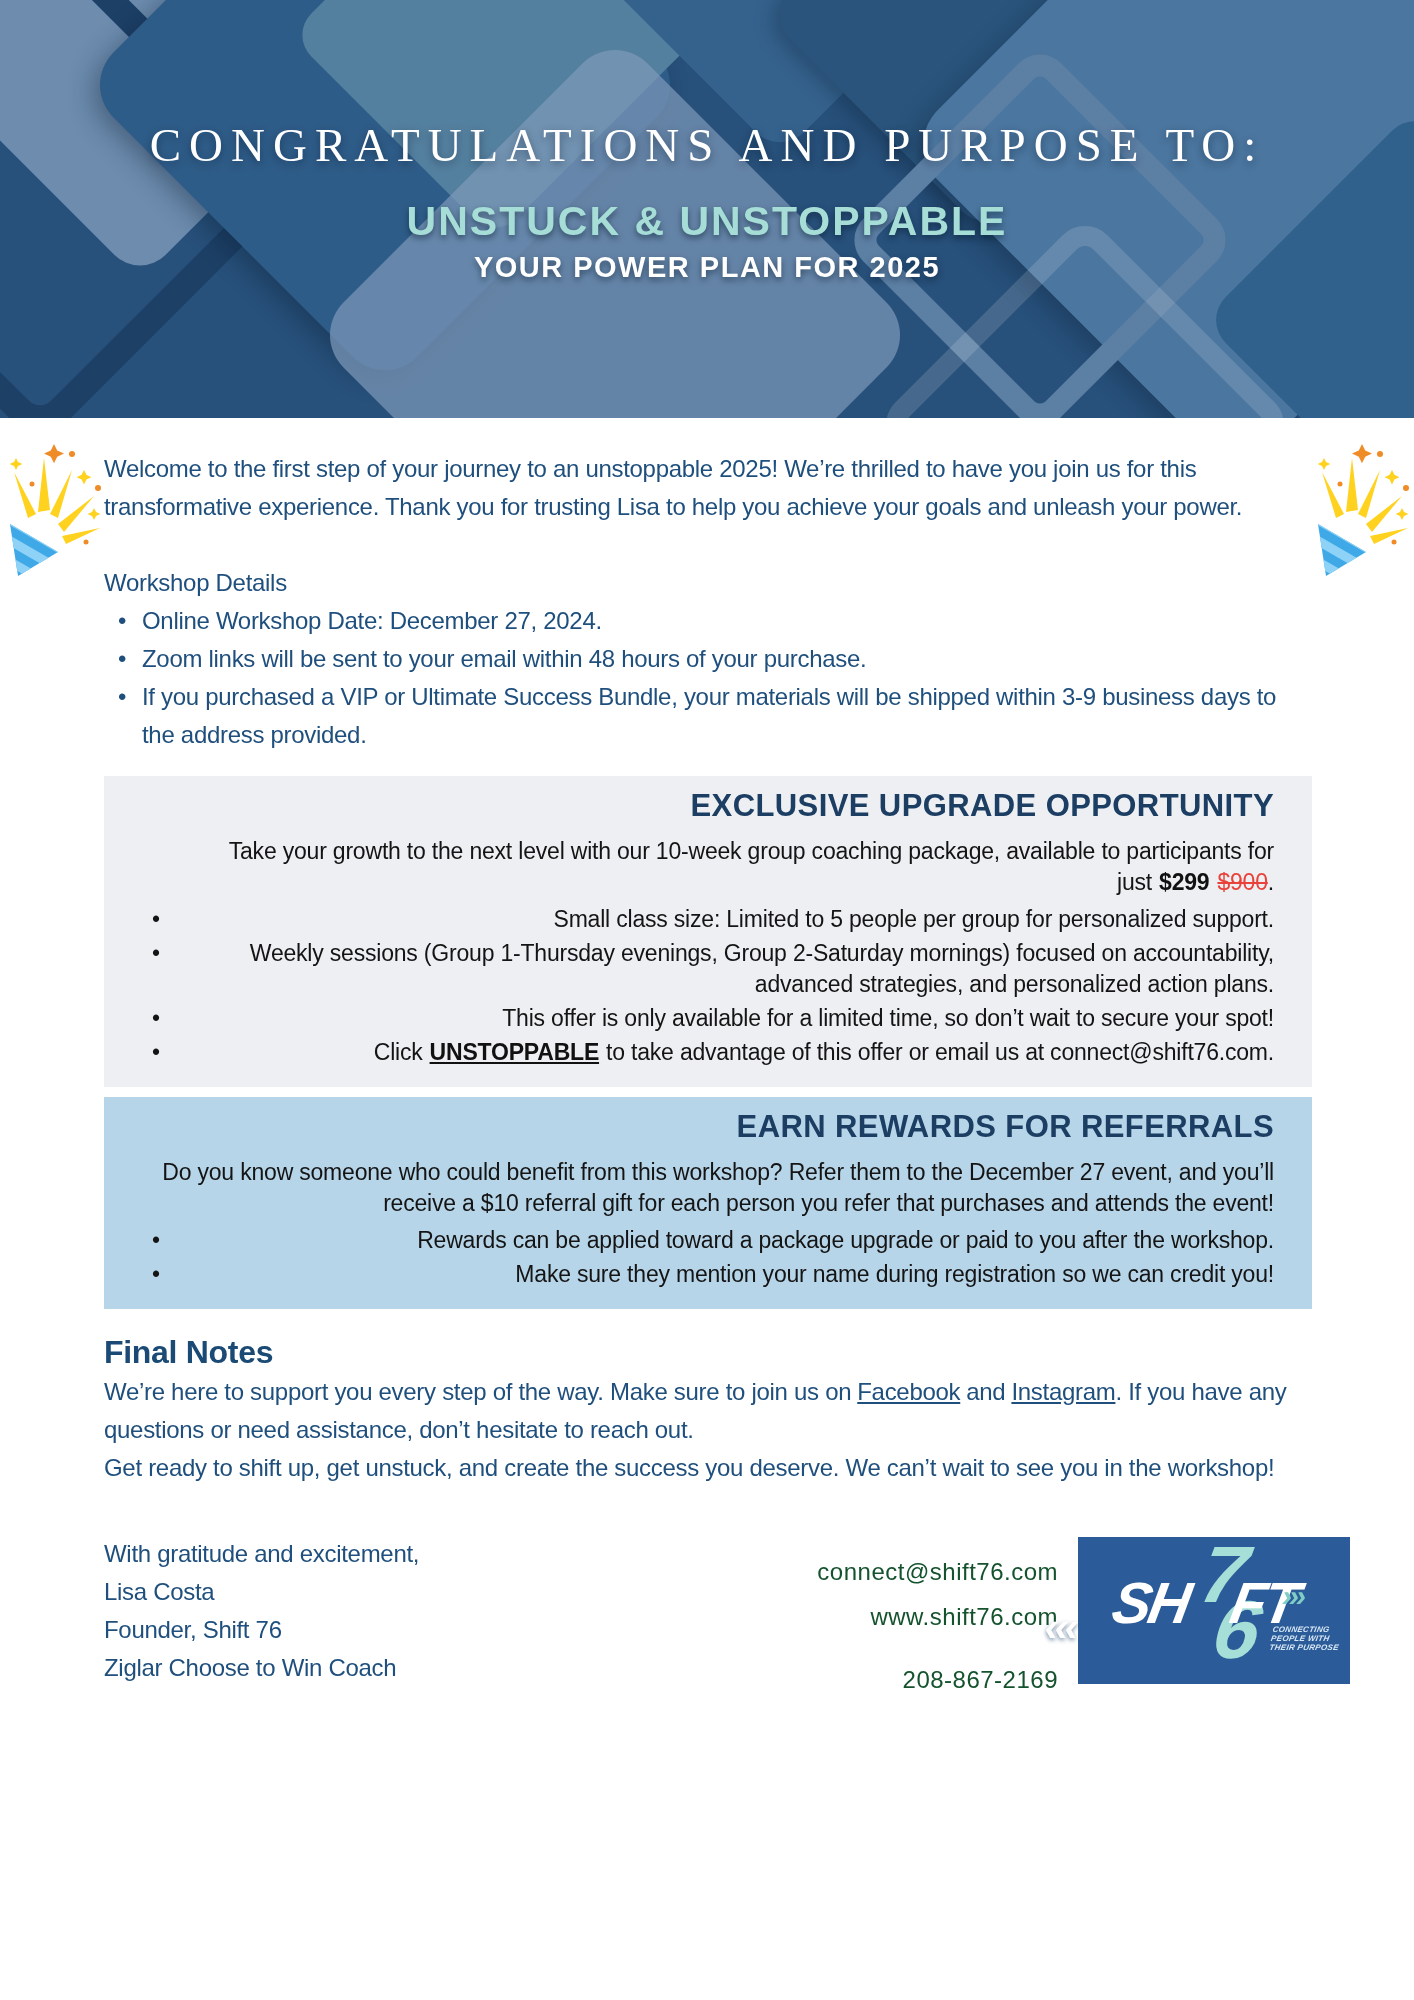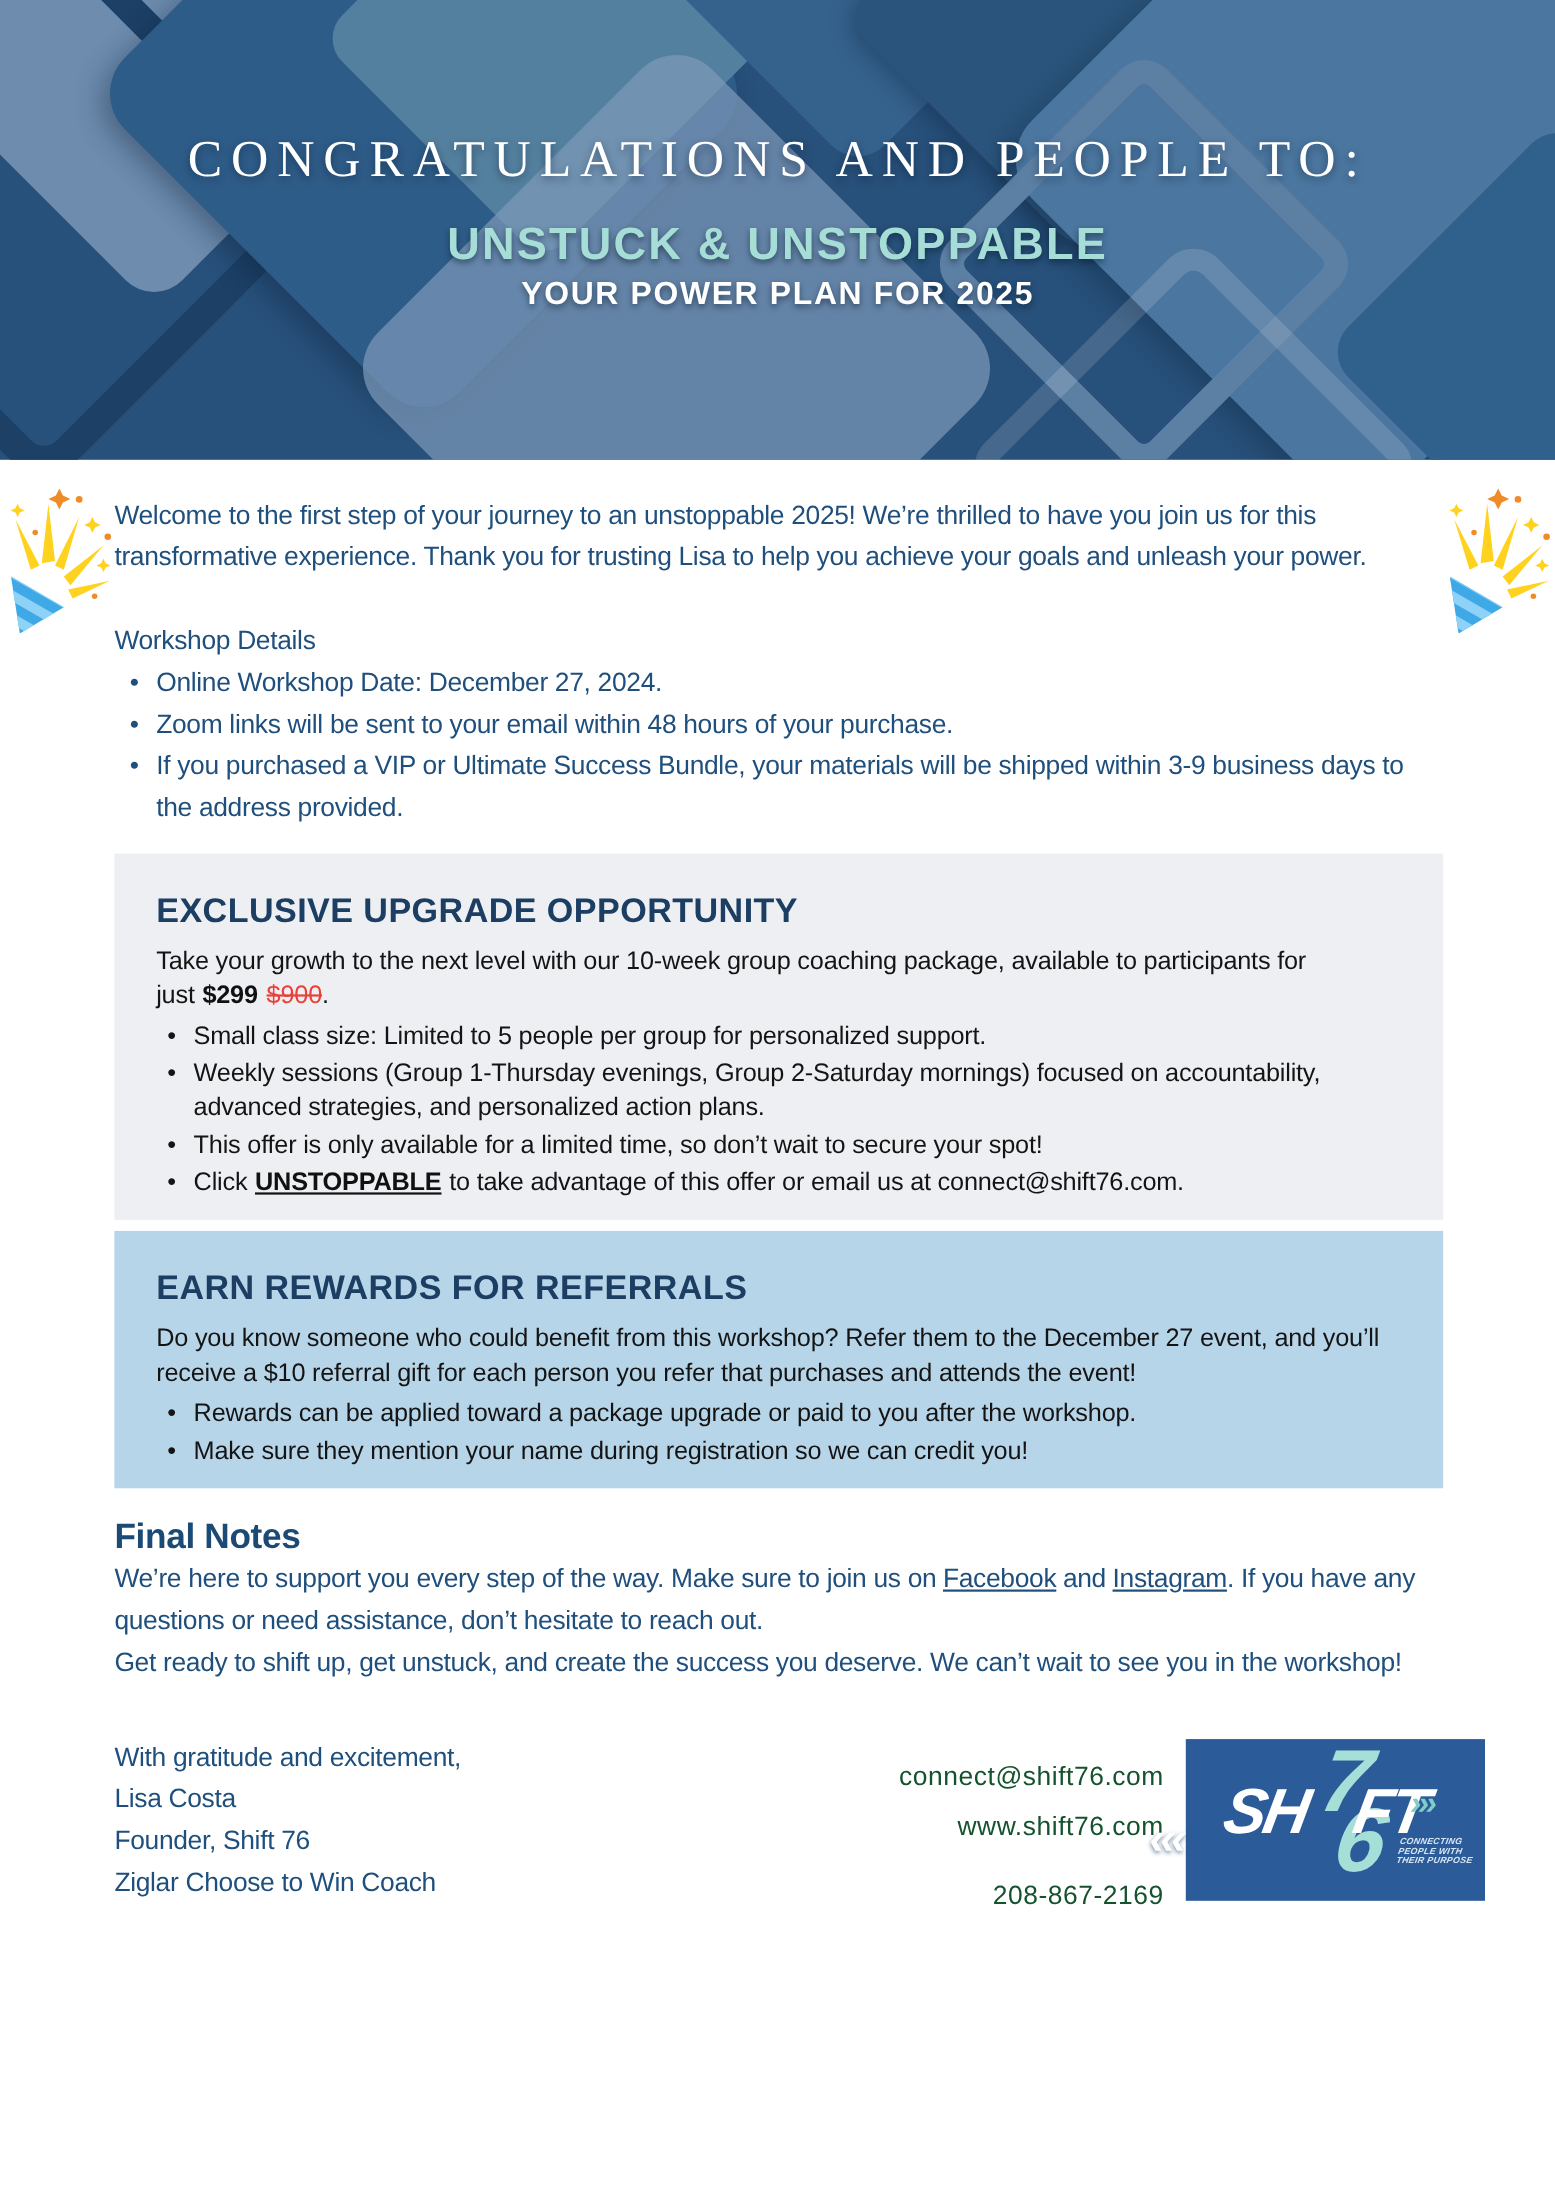--- a/index.html
+++ b/index.html
@@ -45,21 +45,21 @@
   .popper-right { left:1310px; top:442px; }
 
   
   .content { padding:32px 102px 0 104px; color:#1f4f7d; font-size:24px; line-height:38px; letter-spacing:-0.3px; }
   .zig { margin-top:38px; }
   .wh  { margin-top:38px; }
   ul.blue-list { list-style:none; margin:0; padding:0; }
   ul.blue-list li { position:relative; padding-left:38px; }
   ul.blue-list li::before { content:"•"; position:absolute; left:14px; }
 
-  .box { margin-top:22px; padding:26px 38px 16px 38px; }
+  .box { margin-top:22px; padding:4px 38px 16px 38px;text-align:right; }
   .box.gray   { background:#edeff2; }
   .box.bluebg { background:#b7d5e9; margin-top:10px; }
   .box h2 { font-size:31px; line-height:40px; color:#1c3e63; letter-spacing:.4px; padding-top:6px; }
   .box p  { margin-top:10px; font-size:23px; line-height:31px; color:#141414; letter-spacing:-0.2px; }
   .box ul { list-style:none; margin-top:6px; }
   .box li { position:relative; padding-left:34px; font-size:23px; line-height:31px; color:#141414; letter-spacing:-0.2px; margin:3px 0; }
   .box li::before { content:"•"; position:absolute; left:10px; }
   .price-new { font-weight:bold; color:#111111; margin-left:7px; }
   .price-old { color:#e8423a; text-decoration:line-through; margin-left:8px; }
   .cta-link  { font-weight:bold; color:#111111; text-decoration:underline; margin-left:7px; }
@@ -101,21 +101,21 @@
     <div class="dm d3"></div>
     <div class="dm d4"></div>
     <div class="dm d11"></div>
     <div class="dm d6"></div>
     <div class="dm d7"></div>
     <div class="dm d8"></div>
     <div class="dm d9"></div>
     <div class="dm d10"></div>
     <div class="dm d5"></div>
     <div class="hero-text">
-      <div class="hero-title">CONGRATULATIONS AND PEOPLE TO:</div>
+      <div class="hero-title">CONGRATULATIONS AND PURPOSE TO:</div>
       <div class="hero-sub1">UNSTUCK &amp; UNSTOPPABLE</div>
       <div class="hero-sub2">YOUR POWER PLAN FOR 2025</div>
     </div>
   </header>
 
   <span class="popper popper-left">
     <svg viewBox="0 0 102 136" width="102" height="136">
       <defs>
           <clipPath id="coneL">
             <polygon points="8,82 56,110 16,134"></polygon>

